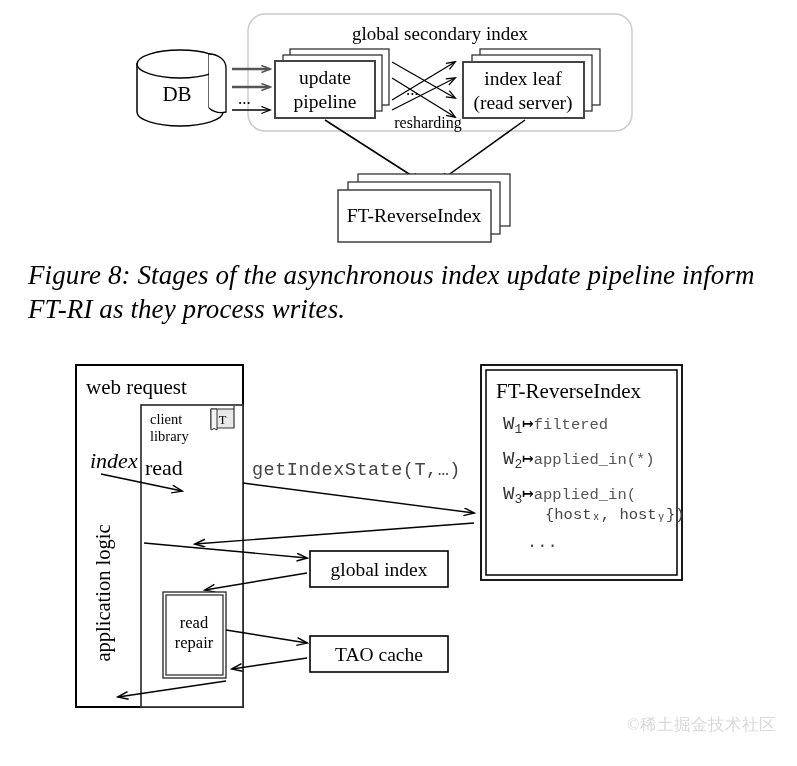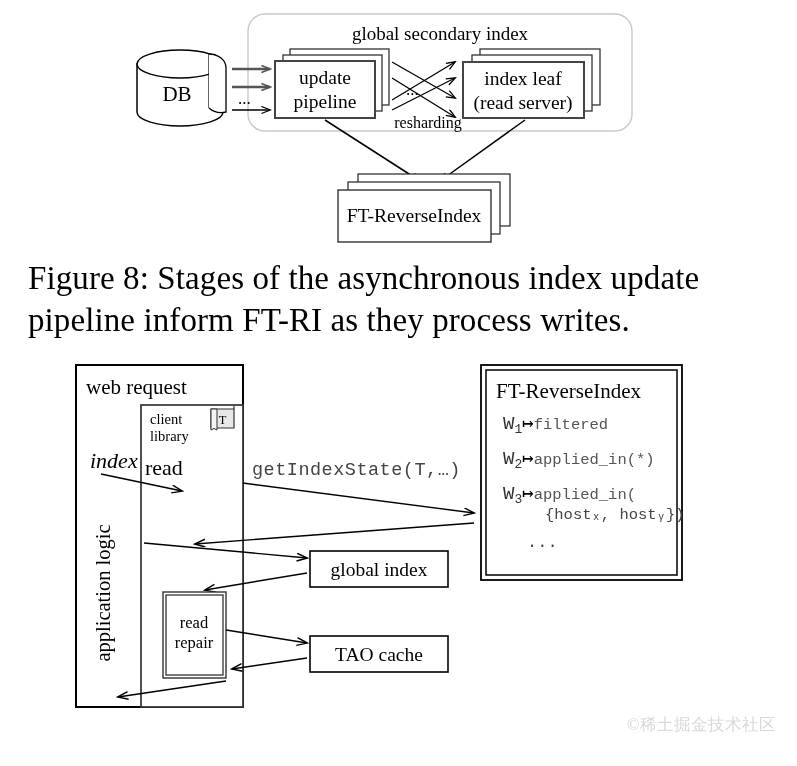--- a/index.html
+++ b/index.html
@@ -18,23 +18,24 @@
   .page { position: absolute; inset: 0; }
   svg.fig { position: absolute; left: 0; top: 0; }
 
   .cap {
     position: absolute;
     font-family: "Liberation Serif", serif;
     color: #000;
   }
   #fig8-caption {
     left: 28px; top: 258px; width: 745px;
-    font-size: 33px;
+    font-size: 27px;
     line-height: 1.26;
     letter-spacing: 0.1px;
+    font-style: italic;
   }
   #fig9-caption {
     left: 88px; top: 714px; width: 700px;
     font-size: 25.5px;
     line-height: 1.2;
   }
   #watermark {
     position: absolute;
     left: 627px; top: 714px;
     font-family: Liberation Serif, serif;

